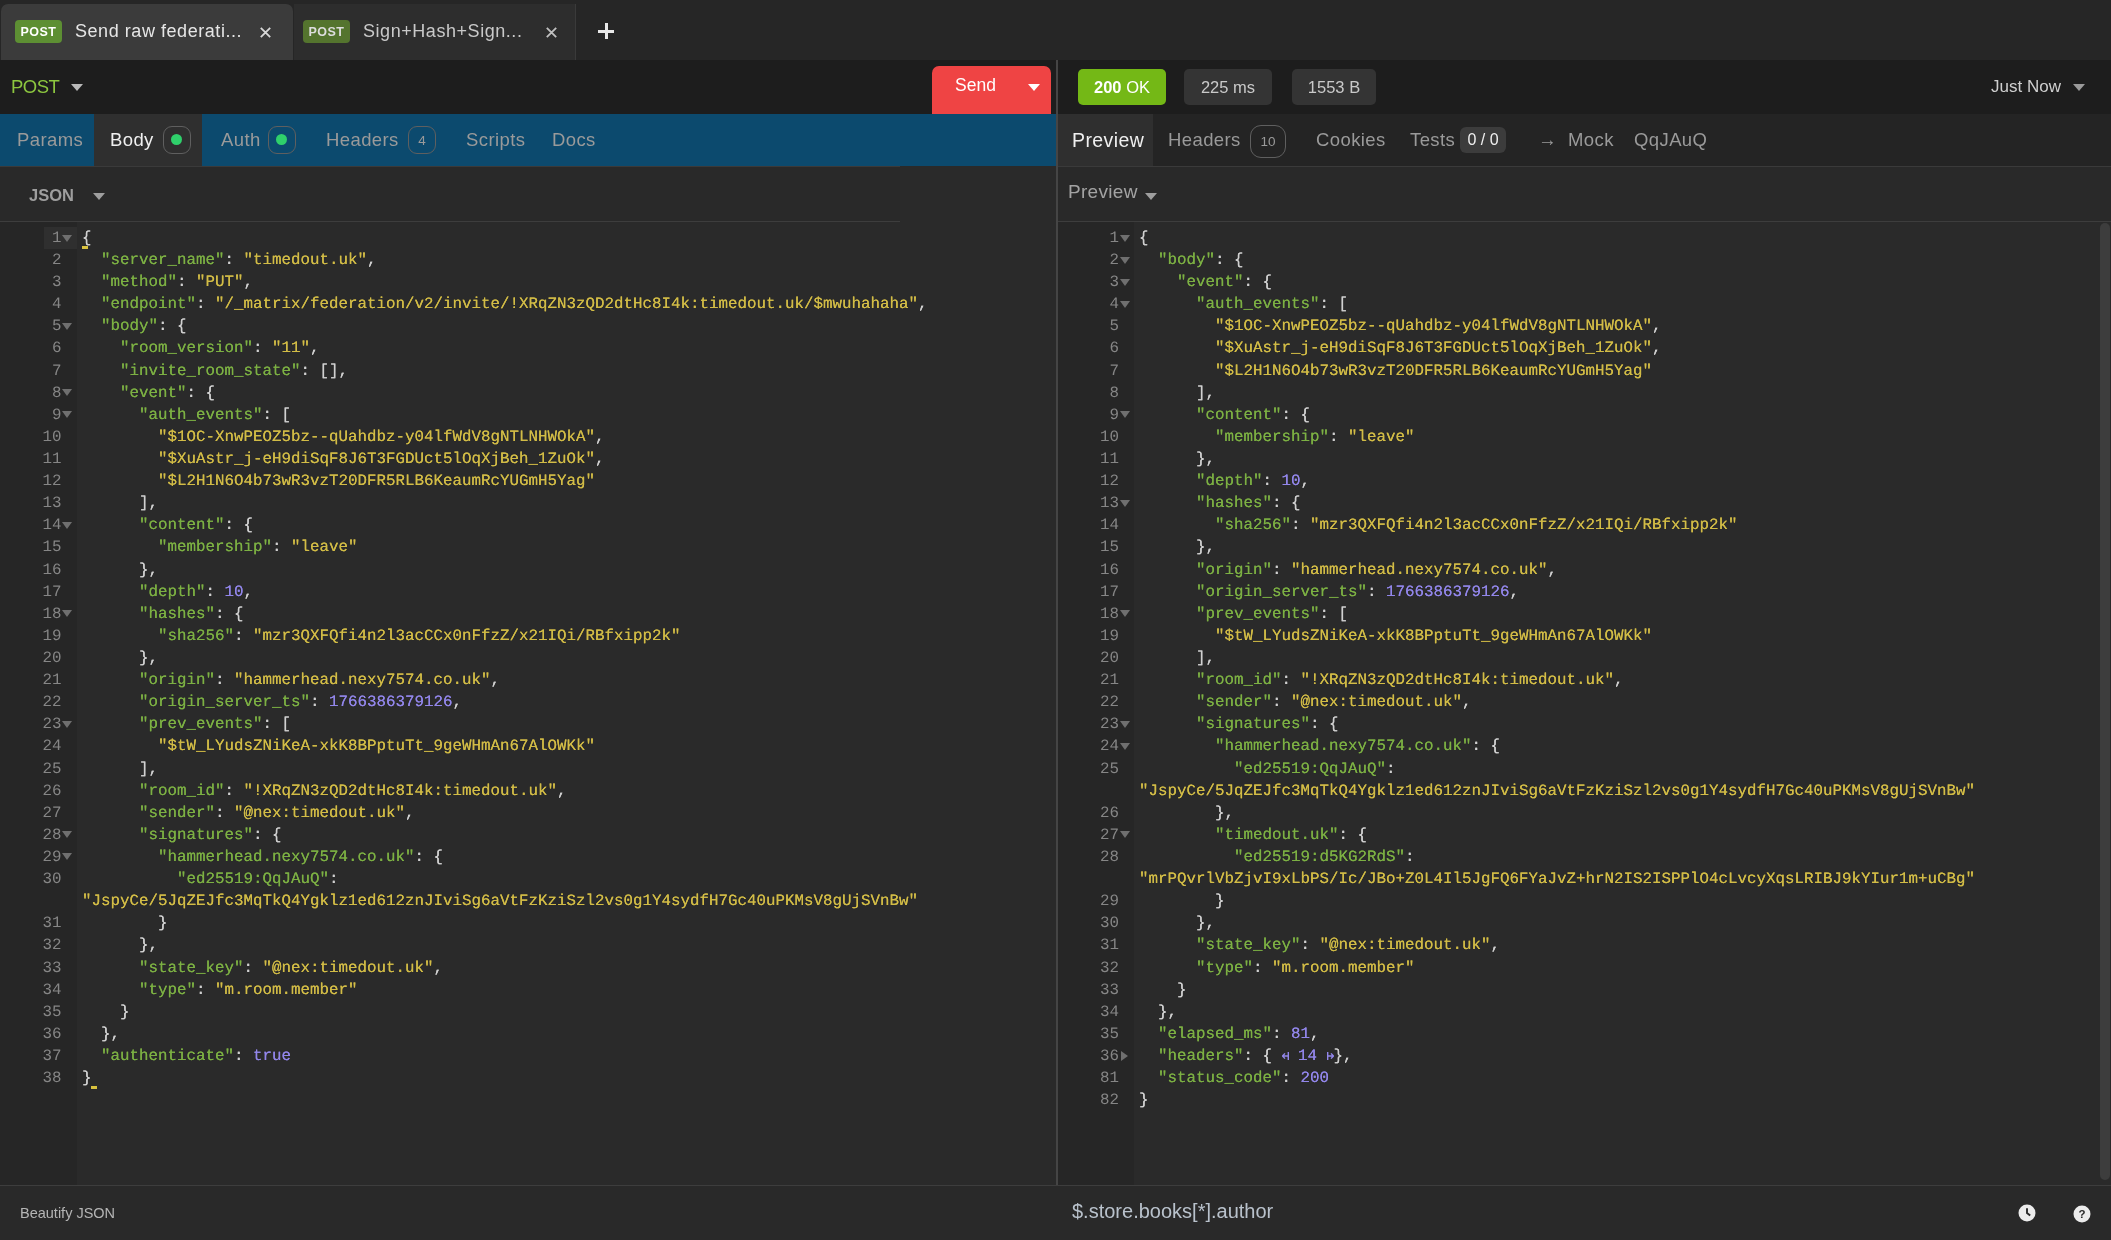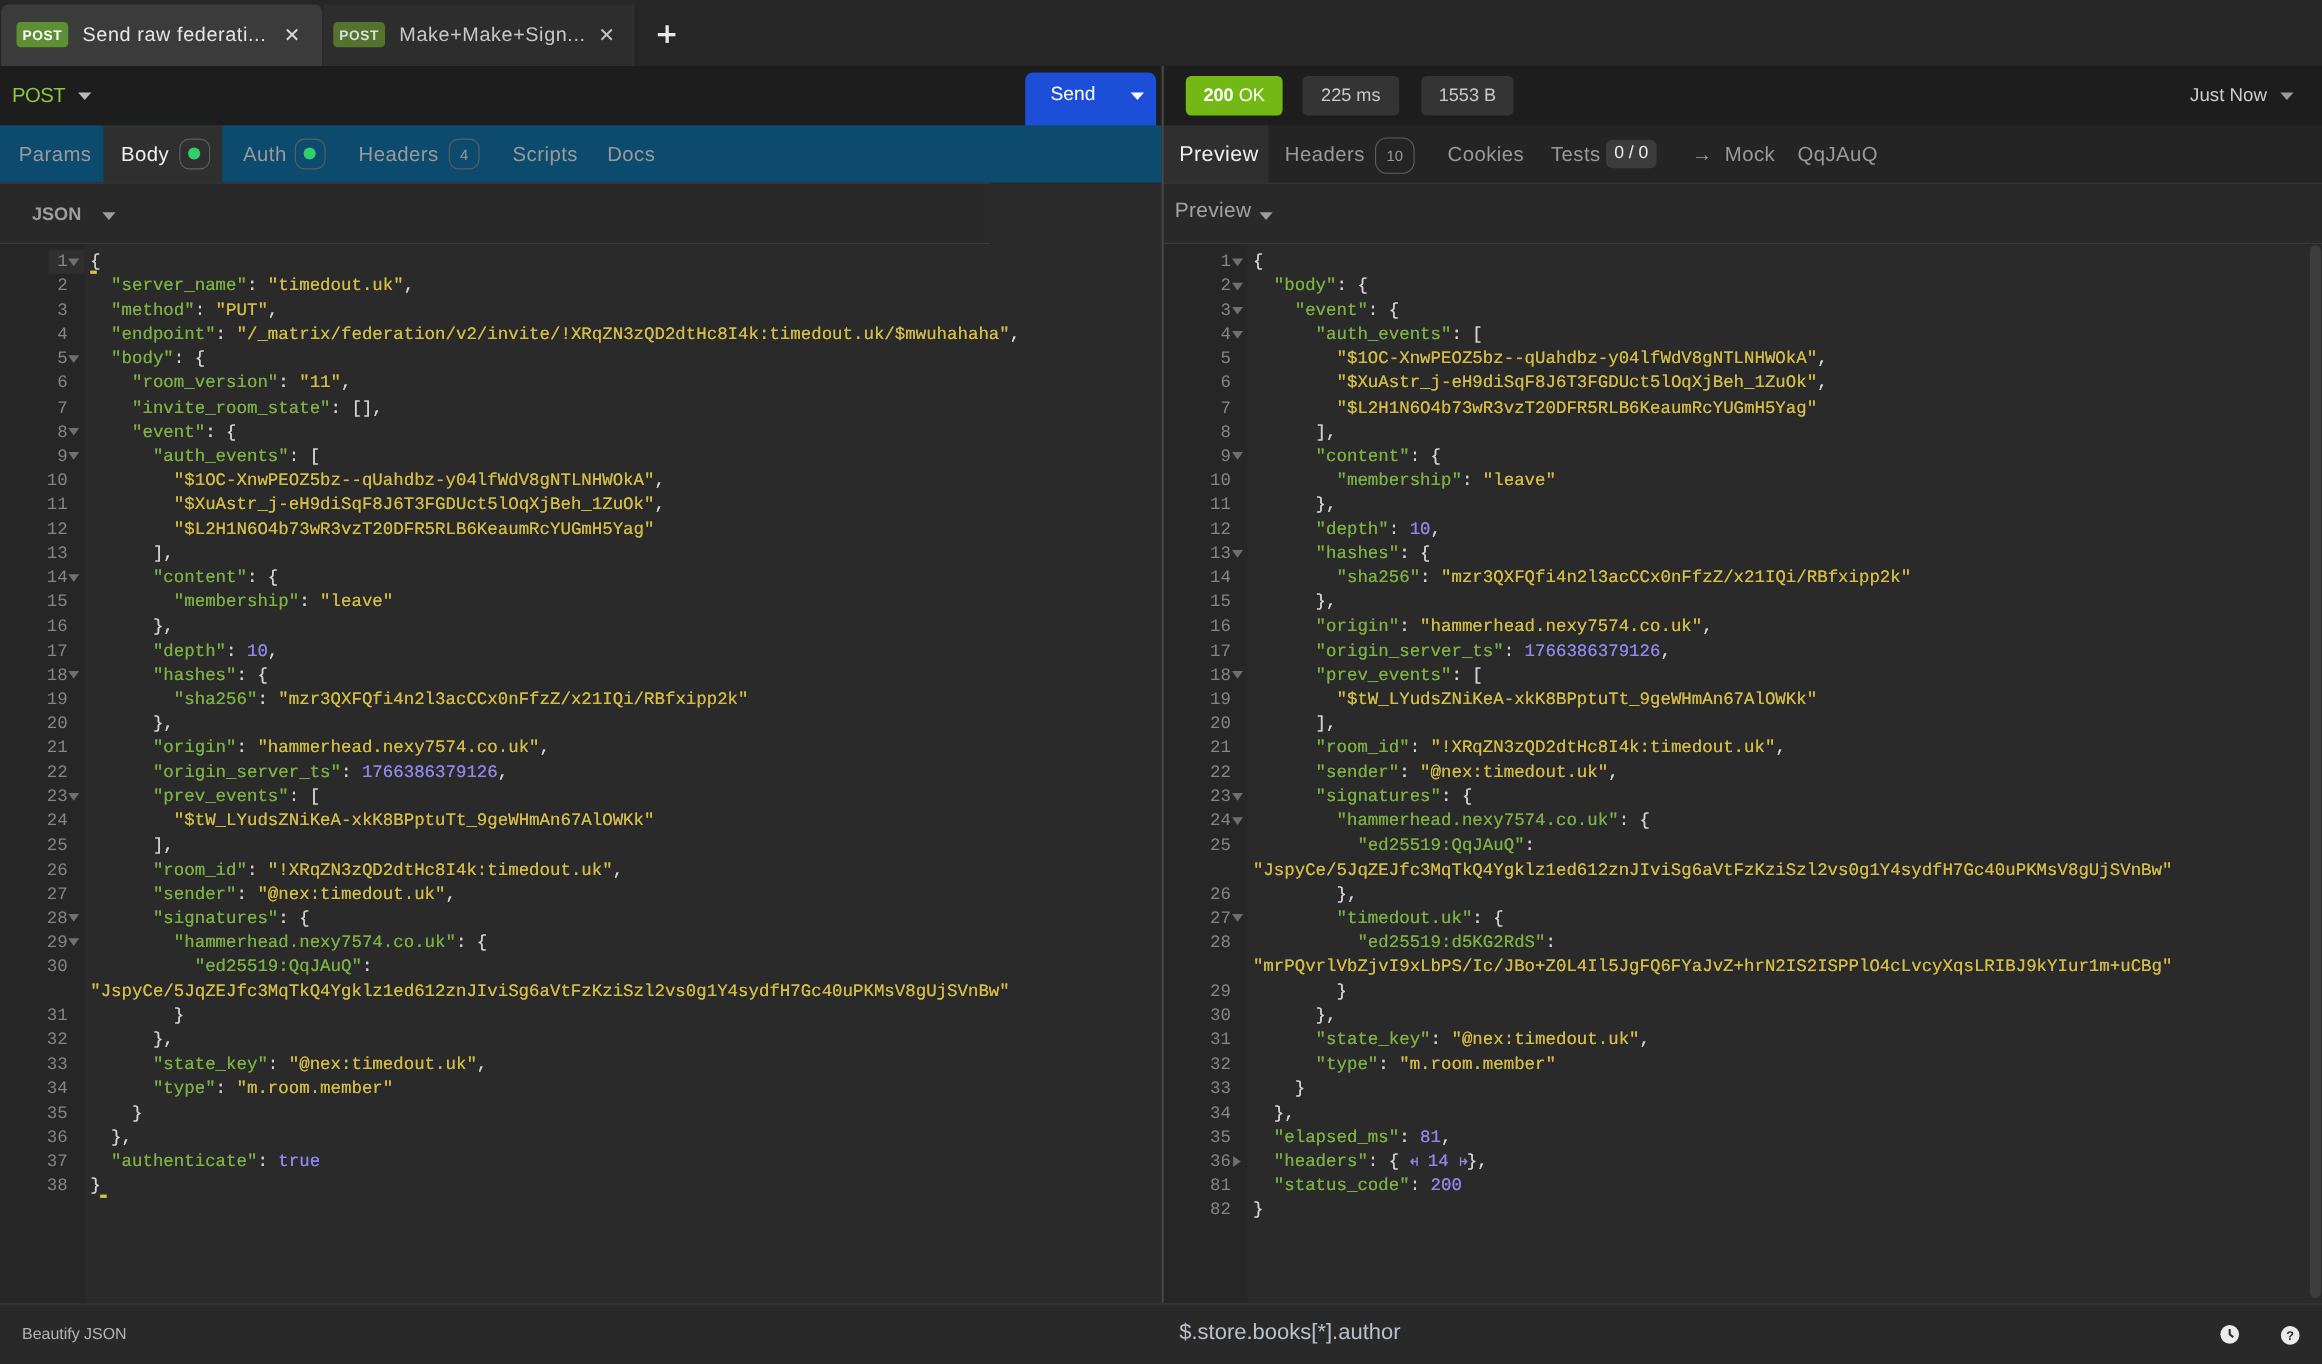--- a/index.html
+++ b/index.html
@@ -19,21 +19,21 @@
 .tabx { position:absolute; }
 #plus { position:absolute; left:598px; top:23px; width:16px; height:16px; }
 #plus:before { content:""; position:absolute; left:6.5px; top:0; width:3px; height:16px; background:#e8e8e8; }
 #plus:after { content:""; position:absolute; left:0; top:6.5px; width:16px; height:3px; background:#e8e8e8; }
 
 
 #urlrow { position:absolute; left:0; top:60px; width:1056px; height:54px; background:#1d1d1d; }
 #resprow { position:absolute; left:1058px; top:60px; width:1053px; height:54px; background:#1d1d1d; }
 .caret { position:absolute; width:0; height:0; border-left:6.5px solid transparent;
   border-right:6.5px solid transparent; border-top:7px solid #b9b9b9; }
-#send { position:absolute; left:932px; top:66px; width:119px; height:60px; background:#1d4ed8;
+#send { position:absolute; left:932px; top:66px; width:119px; height:60px; background:#ef4444;
   border-radius:7px; }
 #send .txt { position:absolute; left:23px; top:9px; font-size:17.5px; color:#fff; }
 #send .caret { border-top-color:#fff; left:96px; top:18px; }
 .badge { position:absolute; top:69px; height:36px; border-radius:5px; background:#343434; color:#c9c9c9;
   font-size:16.5px; display:flex; align-items:center; justify-content:center; white-space:nowrap; }
 
 
 #subL { position:absolute; left:0; top:114px; width:1056px; height:52px; background:#0c4a6e; }
 #subR { position:absolute; left:1058px; top:114px; width:1053px; height:52px; background:#242424; }
 .sub { position:absolute; top:0; height:52px; display:flex; align-items:center; font-size:18.5px; letter-spacing:0.4px;
@@ -73,21 +73,21 @@
 <div id="tabbar">
   <div id="tab1"></div>
   <div id="tab2"></div>
   <div id="tabsep"></div>
   <div class="postbadge" style="left:15px;top:20px;width:47px;height:23px;background:#5d8f33">POST</div>
   <div class="tabtitle" style="left:75px;top:21px">Send raw federati...</div>
   <div class="tabx" style="left:259px;top:25px"><svg width="13" height="13" viewBox="0 0 13 13">
           <path d="M1.8 1.8 L11.2 11.2 M11.2 1.8 L1.8 11.2" stroke="#d8d8d8" stroke-width="1.8" fill="none"></path>
         </svg></div>
   <div class="postbadge" style="left:303px;top:20px;width:47px;height:23px;background:#54742e;color:#ddd">POST</div>
-  <div class="tabtitle" style="left:363px;top:21px;color:#c9c9c9">Make+Make+Sign...</div>
+  <div class="tabtitle" style="left:363px;top:21px;color:#c9c9c9">Sign+Hash+Sign...</div>
   <div class="tabx" style="left:545px;top:25px"><svg width="13" height="13" viewBox="0 0 13 13">
           <path d="M1.8 1.8 L11.2 11.2 M11.2 1.8 L1.8 11.2" stroke="#c0c0c0" stroke-width="1.8" fill="none"></path>
         </svg></div>
   <div id="plus"></div>
 </div>
 
 <div id="urlrow">
   <div class="abs" style="left:11px;top:15.5px;font-size:18.5px;letter-spacing:-0.55px;color:#8cc63f">POST</div>
   <div class="caret" style="left:71px;top:24px"></div>
 </div>

